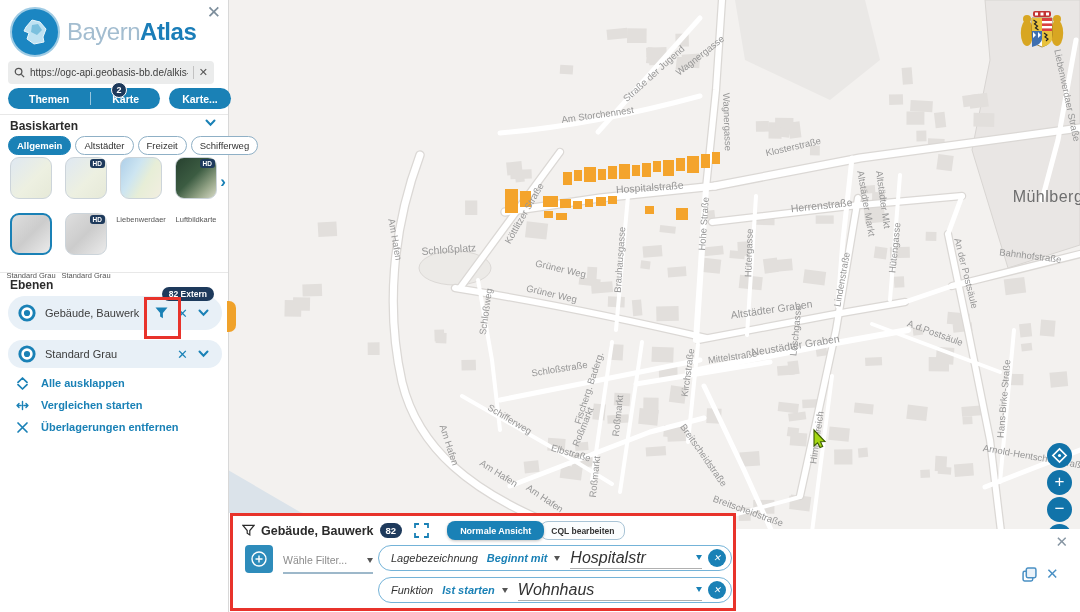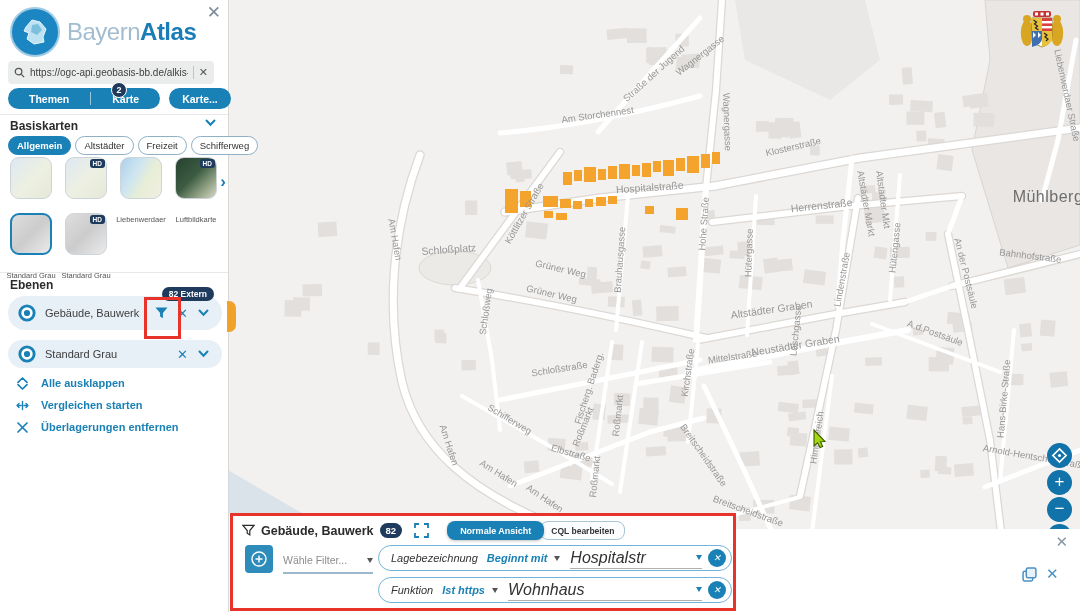--- a/index.html
+++ b/index.html
@@ -461,21 +461,21 @@
           <span class="fop">Beginnt mit</span>
           <span class="caret"></span>
           <span class="fval">
             <span class="vtext">Hospitalstr</span>
             <span class="caret blue"></span>
           </span>
           <span class="fxbtn">✕</span>
         </div>
         <div class="frow">
           <span class="ffield">Funktion</span>
-          <span class="fop">Ist https</span>
+          <span class="fop">Ist starten</span>
           <span class="caret"></span>
           <span class="fval">
             <span class="vtext">Wohnhaus</span>
             <span class="caret blue"></span>
           </span>
           <span class="fxbtn">✕</span>
         </div>
       </div>
   </div>
   <div class="redbox" id="red-panel"></div>

